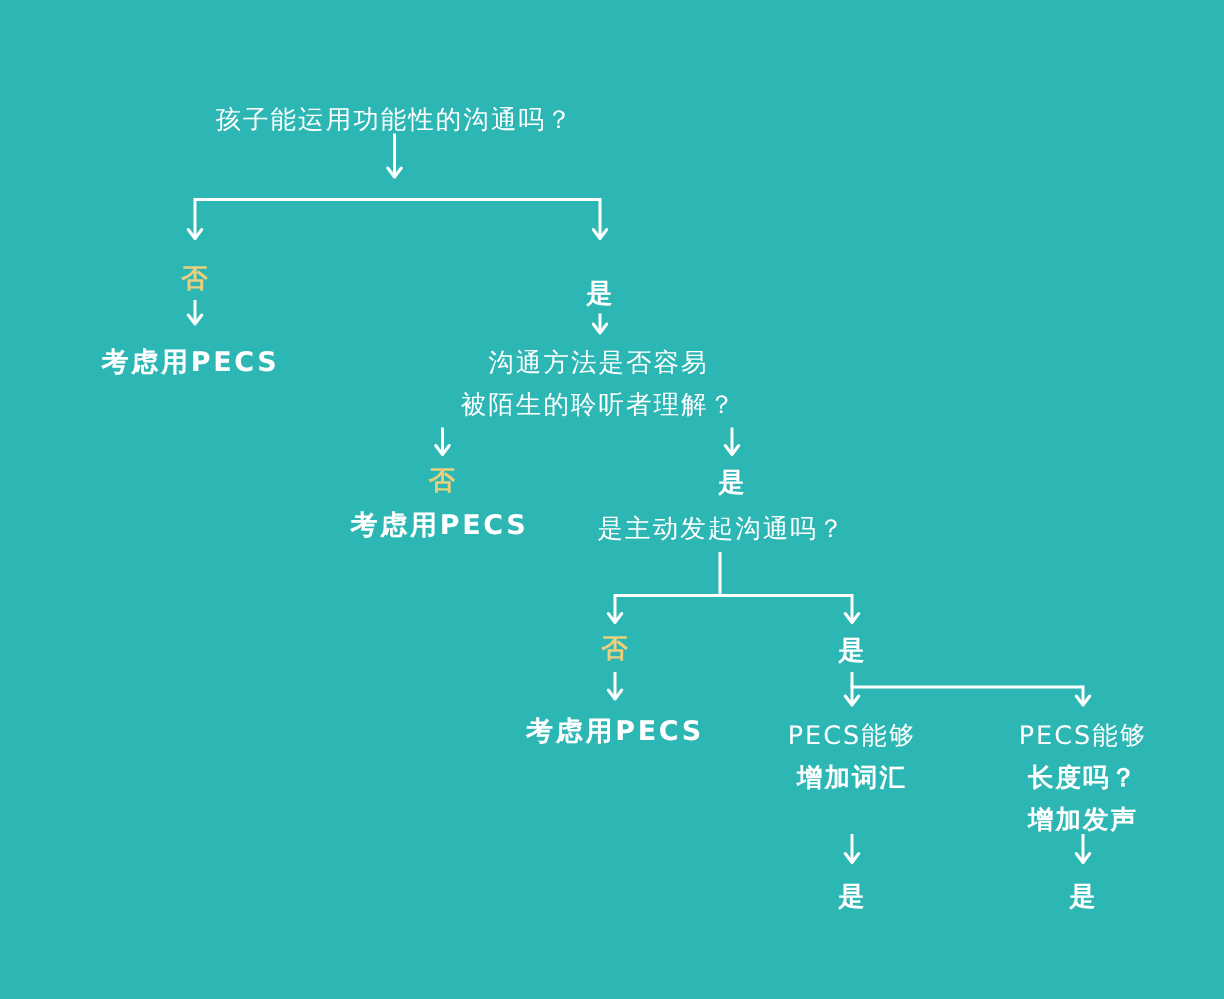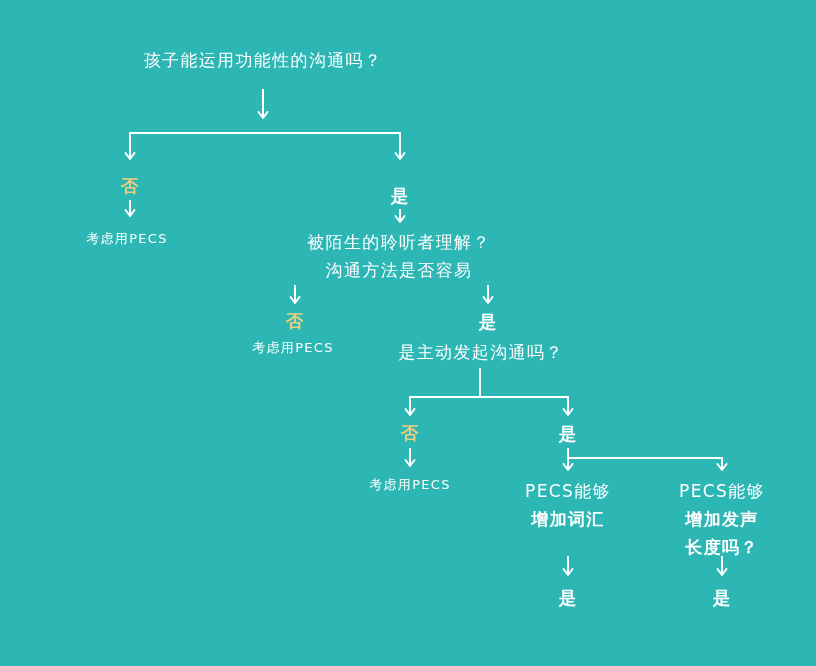--- a/index.html
+++ b/index.html
@@ -38,22 +38,22 @@
     font-size: 17.5px;
     letter-spacing: 0.05em;
   }
   .yes {
     color: #ffffff;
     font-weight: 700;
     font-size: 17.5px;
     letter-spacing: 0.05em;
   }
   .pecs {
-    font-weight: 400;
-    font-size: 13px;
+    font-weight: 700;
+    font-size: 18px;
     letter-spacing: 0.1em;
   }
   .block {
     line-height: 28px;
   }
   .block span {
     display: block;
   }
   .block .b {
     font-weight: 800;
@@ -86,47 +86,47 @@
       <line x1="410" y1="448" x2="410" y2="466" marker-end="url(#arw)"></line>
       <line x1="568" y1="448" x2="568" y2="458"></line>
       <line x1="568" y1="458" x2="722" y2="458"></line>
       <line x1="568" y1="457" x2="568" y2="470" marker-end="url(#arw)"></line>
       <line x1="722" y1="457" x2="722" y2="470" marker-end="url(#arw)"></line>
       <line x1="568" y1="556" x2="568" y2="575" marker-end="url(#arw)"></line>
       <line x1="722" y1="556" x2="722" y2="575" marker-end="url(#arw)"></line>
     </g>
   </svg>
 
-  <div class="node q" style="left:263px; top:50px;">孩子能运用功能性的沟通吗？</div>
+  <div class="node q" style="left:263px; top:70px;">孩子能运用功能性的沟通吗？</div>
 
   <div class="node no" style="left:130px; top:176px;">否</div>
   <div class="node yes" style="left:400px; top:186px;">是</div>
   <div class="node pecs" style="left:127px; top:231px;">考虑用PECS</div>
 
   <div class="node q block" style="left:399px; top:228px;">
+    <span>沟通方法是否容易</span>
     <span>被陌生的聆听者理解？</span>
-    <span>沟通方法是否容易</span>
   </div>
 
   <div class="node no" style="left:295px; top:311px;">否</div>
   <div class="node yes" style="left:488px; top:312px;">是</div>
   <div class="node pecs" style="left:293px; top:340px;">考虑用PECS</div>
   <div class="node q" style="left:481px; top:342px;font-family:Liberation Serif, serif;">是主动发起沟通吗？</div>
 
   <div class="node no" style="left:410px; top:423px;">否</div>
   <div class="node yes" style="left:568px; top:424px;">是</div>
   <div class="node pecs" style="left:410px; top:477px;">考虑用PECS</div>
 
   <div class="node q block" style="left:568px; top:477px;">
     <span>PECS能够</span>
     <span class="b">增加词汇</span>
   </div>
 
   <div class="node q block" style="left:722px; top:477px;">
     <span>PECS能够</span>
+    <span class="b">长度吗？</span>
     <span class="b">增加发声</span>
-    <span class="b">长度吗？</span>
   </div>
 
   <div class="node yes" style="left:568px; top:588px;">是</div>
   <div class="node yes" style="left:722px; top:588px;">是</div>
 
 </div>
 
 </body></html>

